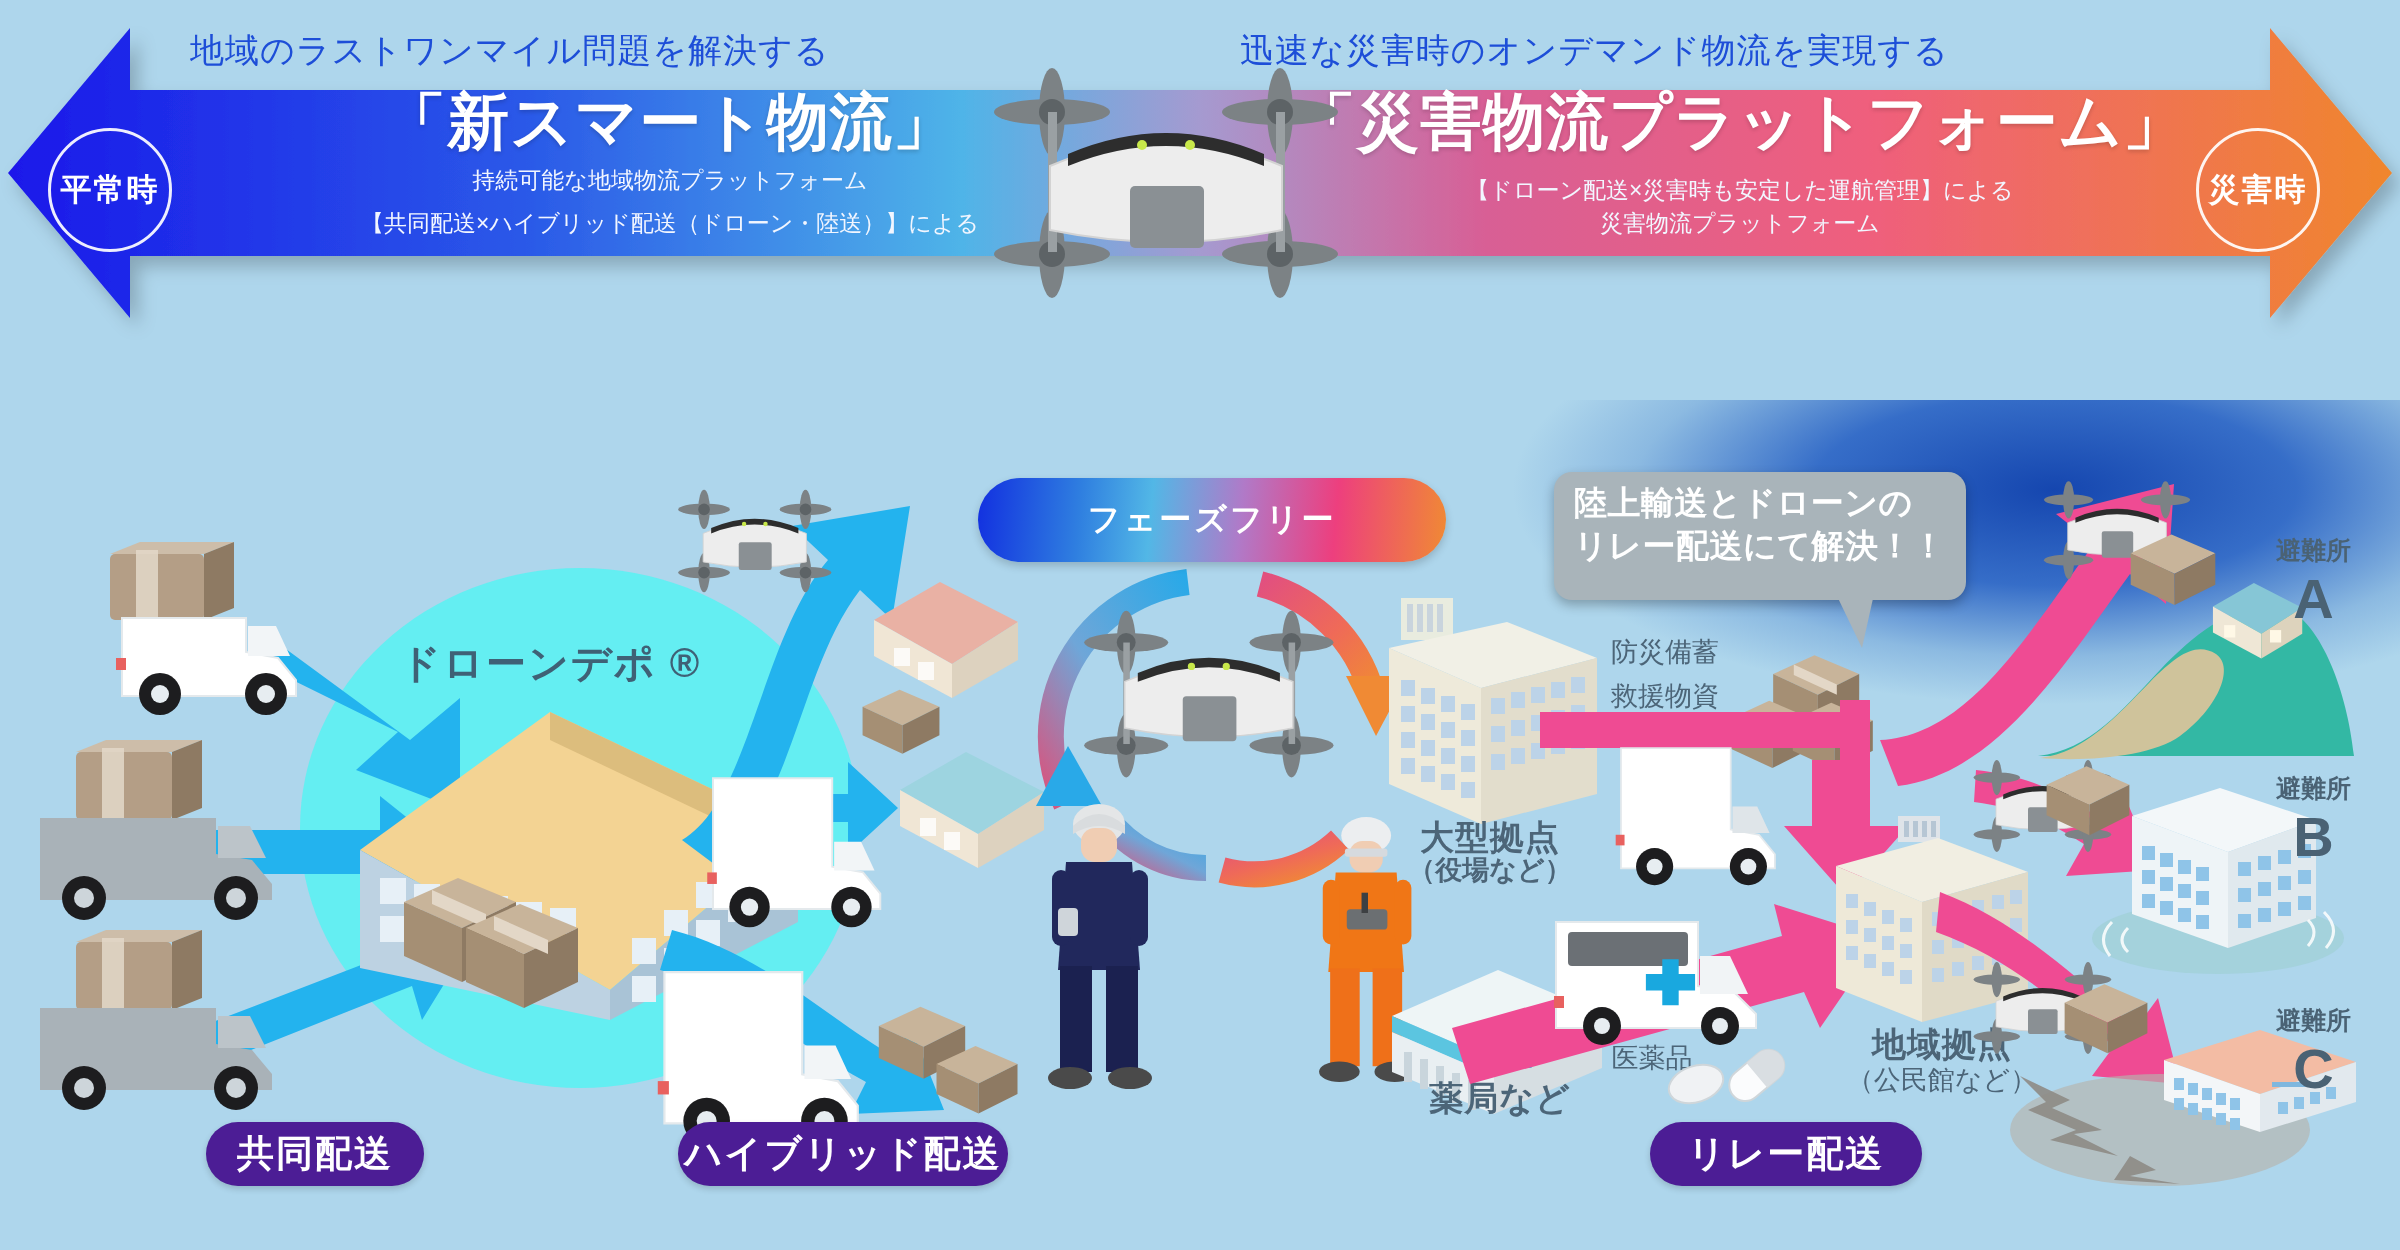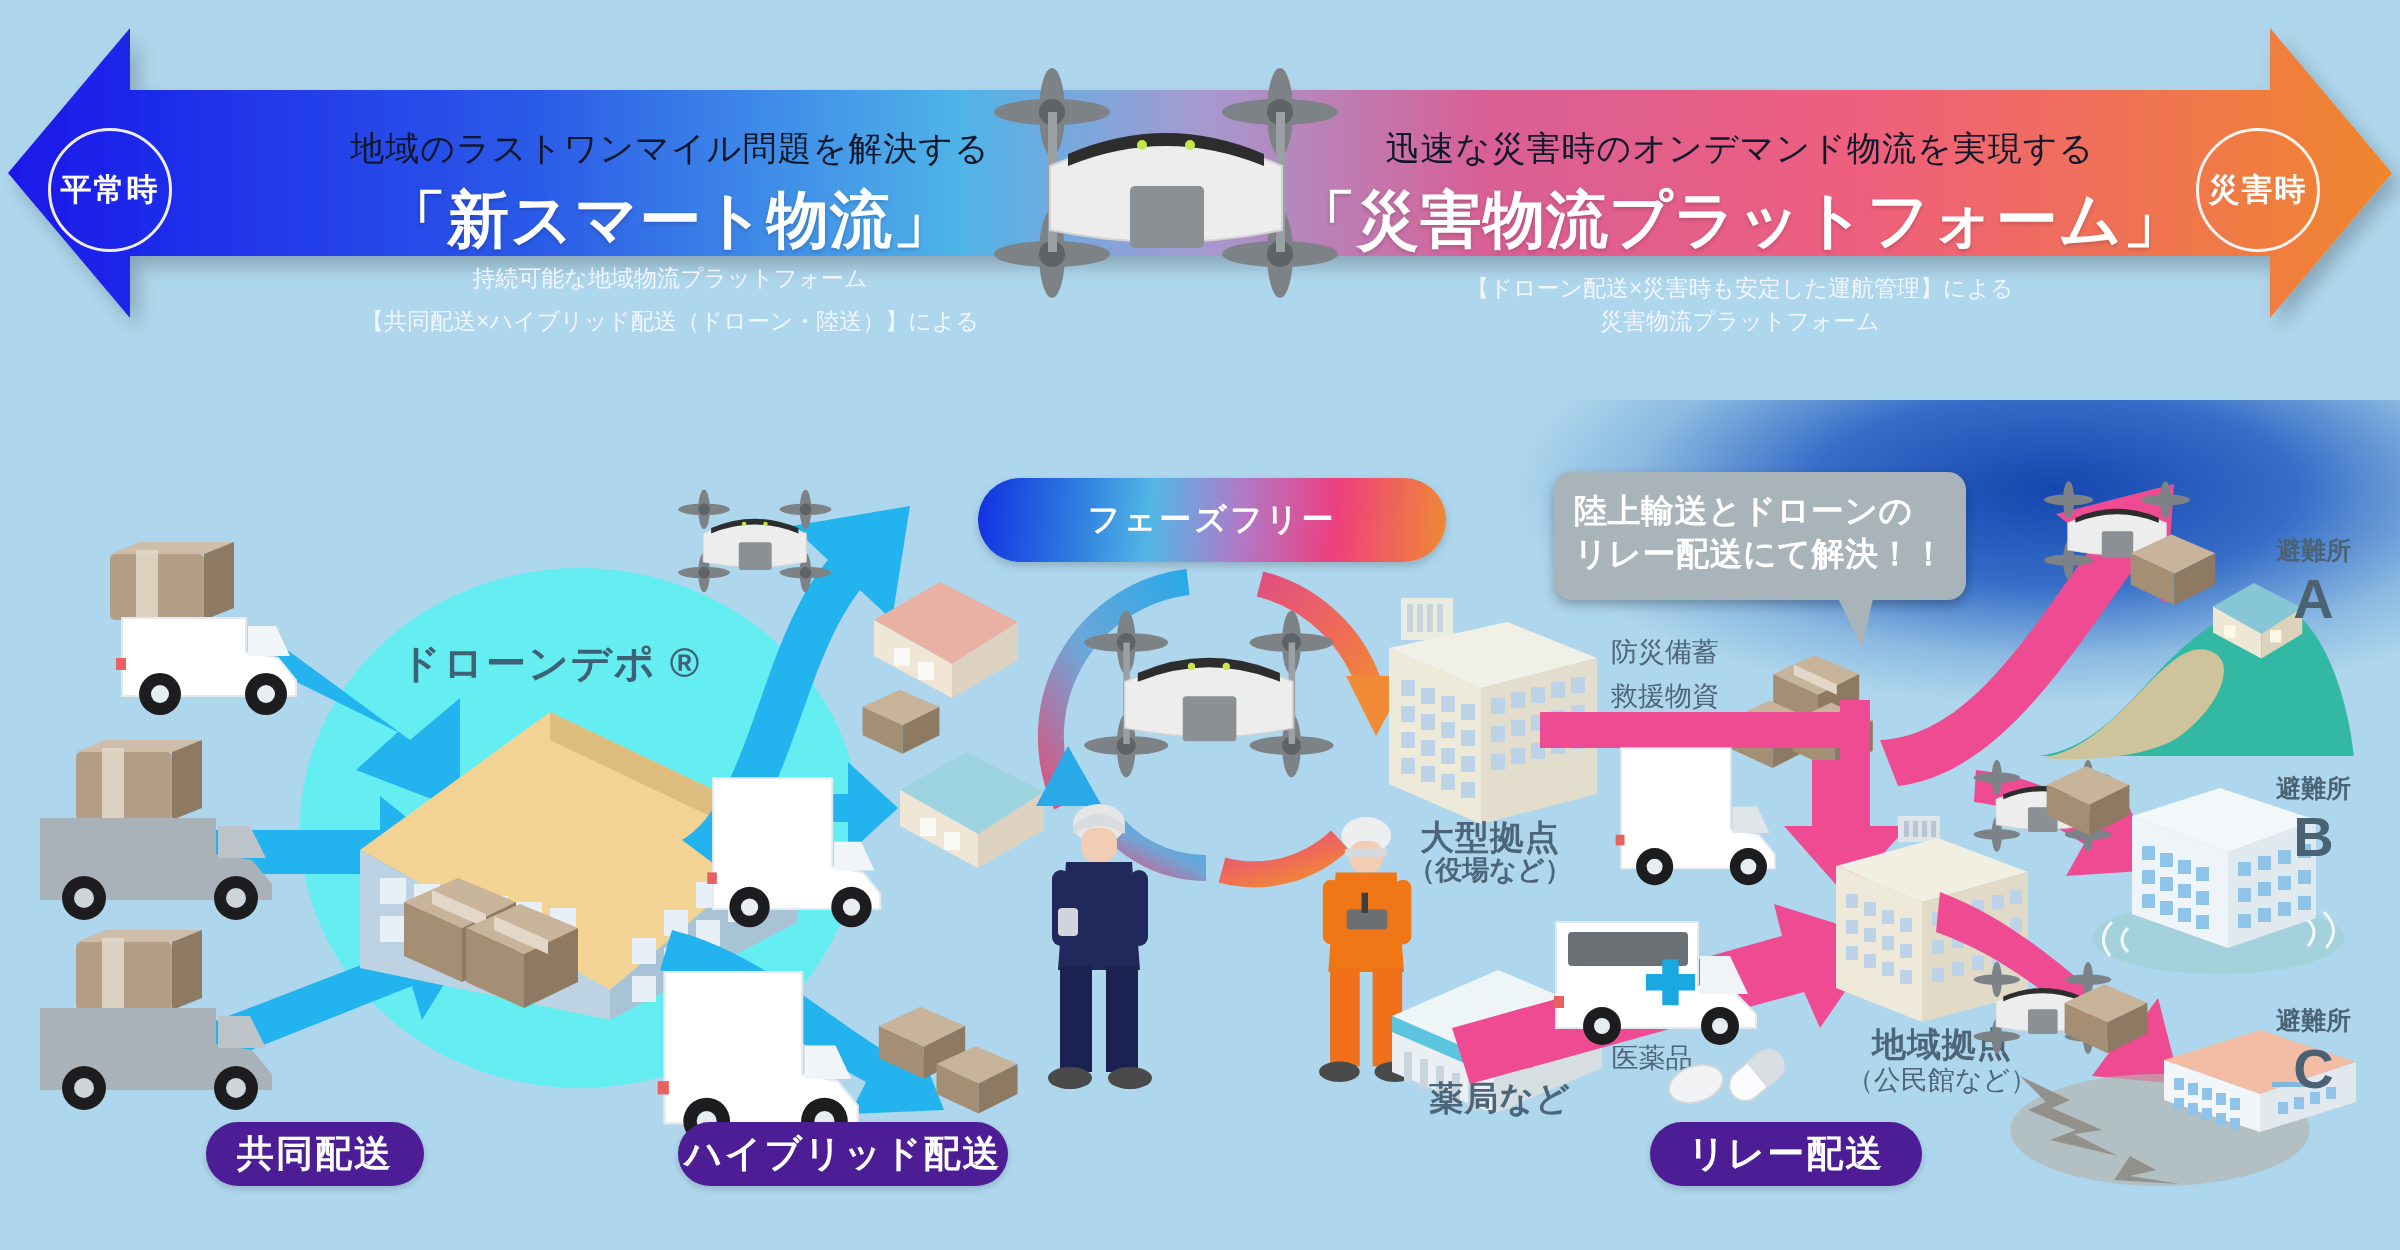--- a/index.html
+++ b/index.html
@@ -19,25 +19,24 @@
 
   
   #banner-wrap { left: 0; top: 28px; width: 2400px; height: 290px; }
   #banner-svg { position: absolute; left: 0; top: 0; }
 
   .banner-side { position: absolute; top: 0; height: 290px; }
   #banner-left  { left: 190px; width: 960px; }
   #banner-right { left: 1240px; width: 1000px; }
 
   .b-lead {
-    color: #0f172a;
+    color: #1d4ed8;
     font-size: 34px;
     letter-spacing: 1px;
-    text-align: center;
-    margin-top: 98px;
+    text-align: left;
     white-space: nowrap;
   }
   .b-title {
     color: #ffffff;
     font-size: 62px;
     font-weight: 700;
     text-align: center;
     letter-spacing: 1px;
     margin-top: 6px;
     white-space: nowrap;
@@ -94,21 +93,21 @@
 
   
   #bubble {
     left: 1554px; top: 472px; width: 412px; height: 128px;
     background: #a9b4ba;
     border-radius: 18px;
     box-shadow: 0 5px 12px rgba(0,0,0,.28);
   }
   #bubble .btxt {
     color: #ffffff; font-size: 33px; font-weight: 700; line-height: 1.25;
-    padding: 18px 14px 0 20px; letter-spacing: .5px; white-space: nowrap;
+    padding: 10px 14px 0 20px; letter-spacing: .5px; white-space: nowrap;
   }
   #bubble-tail {
     position: absolute; left: 1836px; top: 594px;
     width: 0; height: 0;
     border-left: 26px solid transparent;
     border-right: 12px solid transparent;
     border-top: 54px solid #a9b4ba;
   }
 
   

